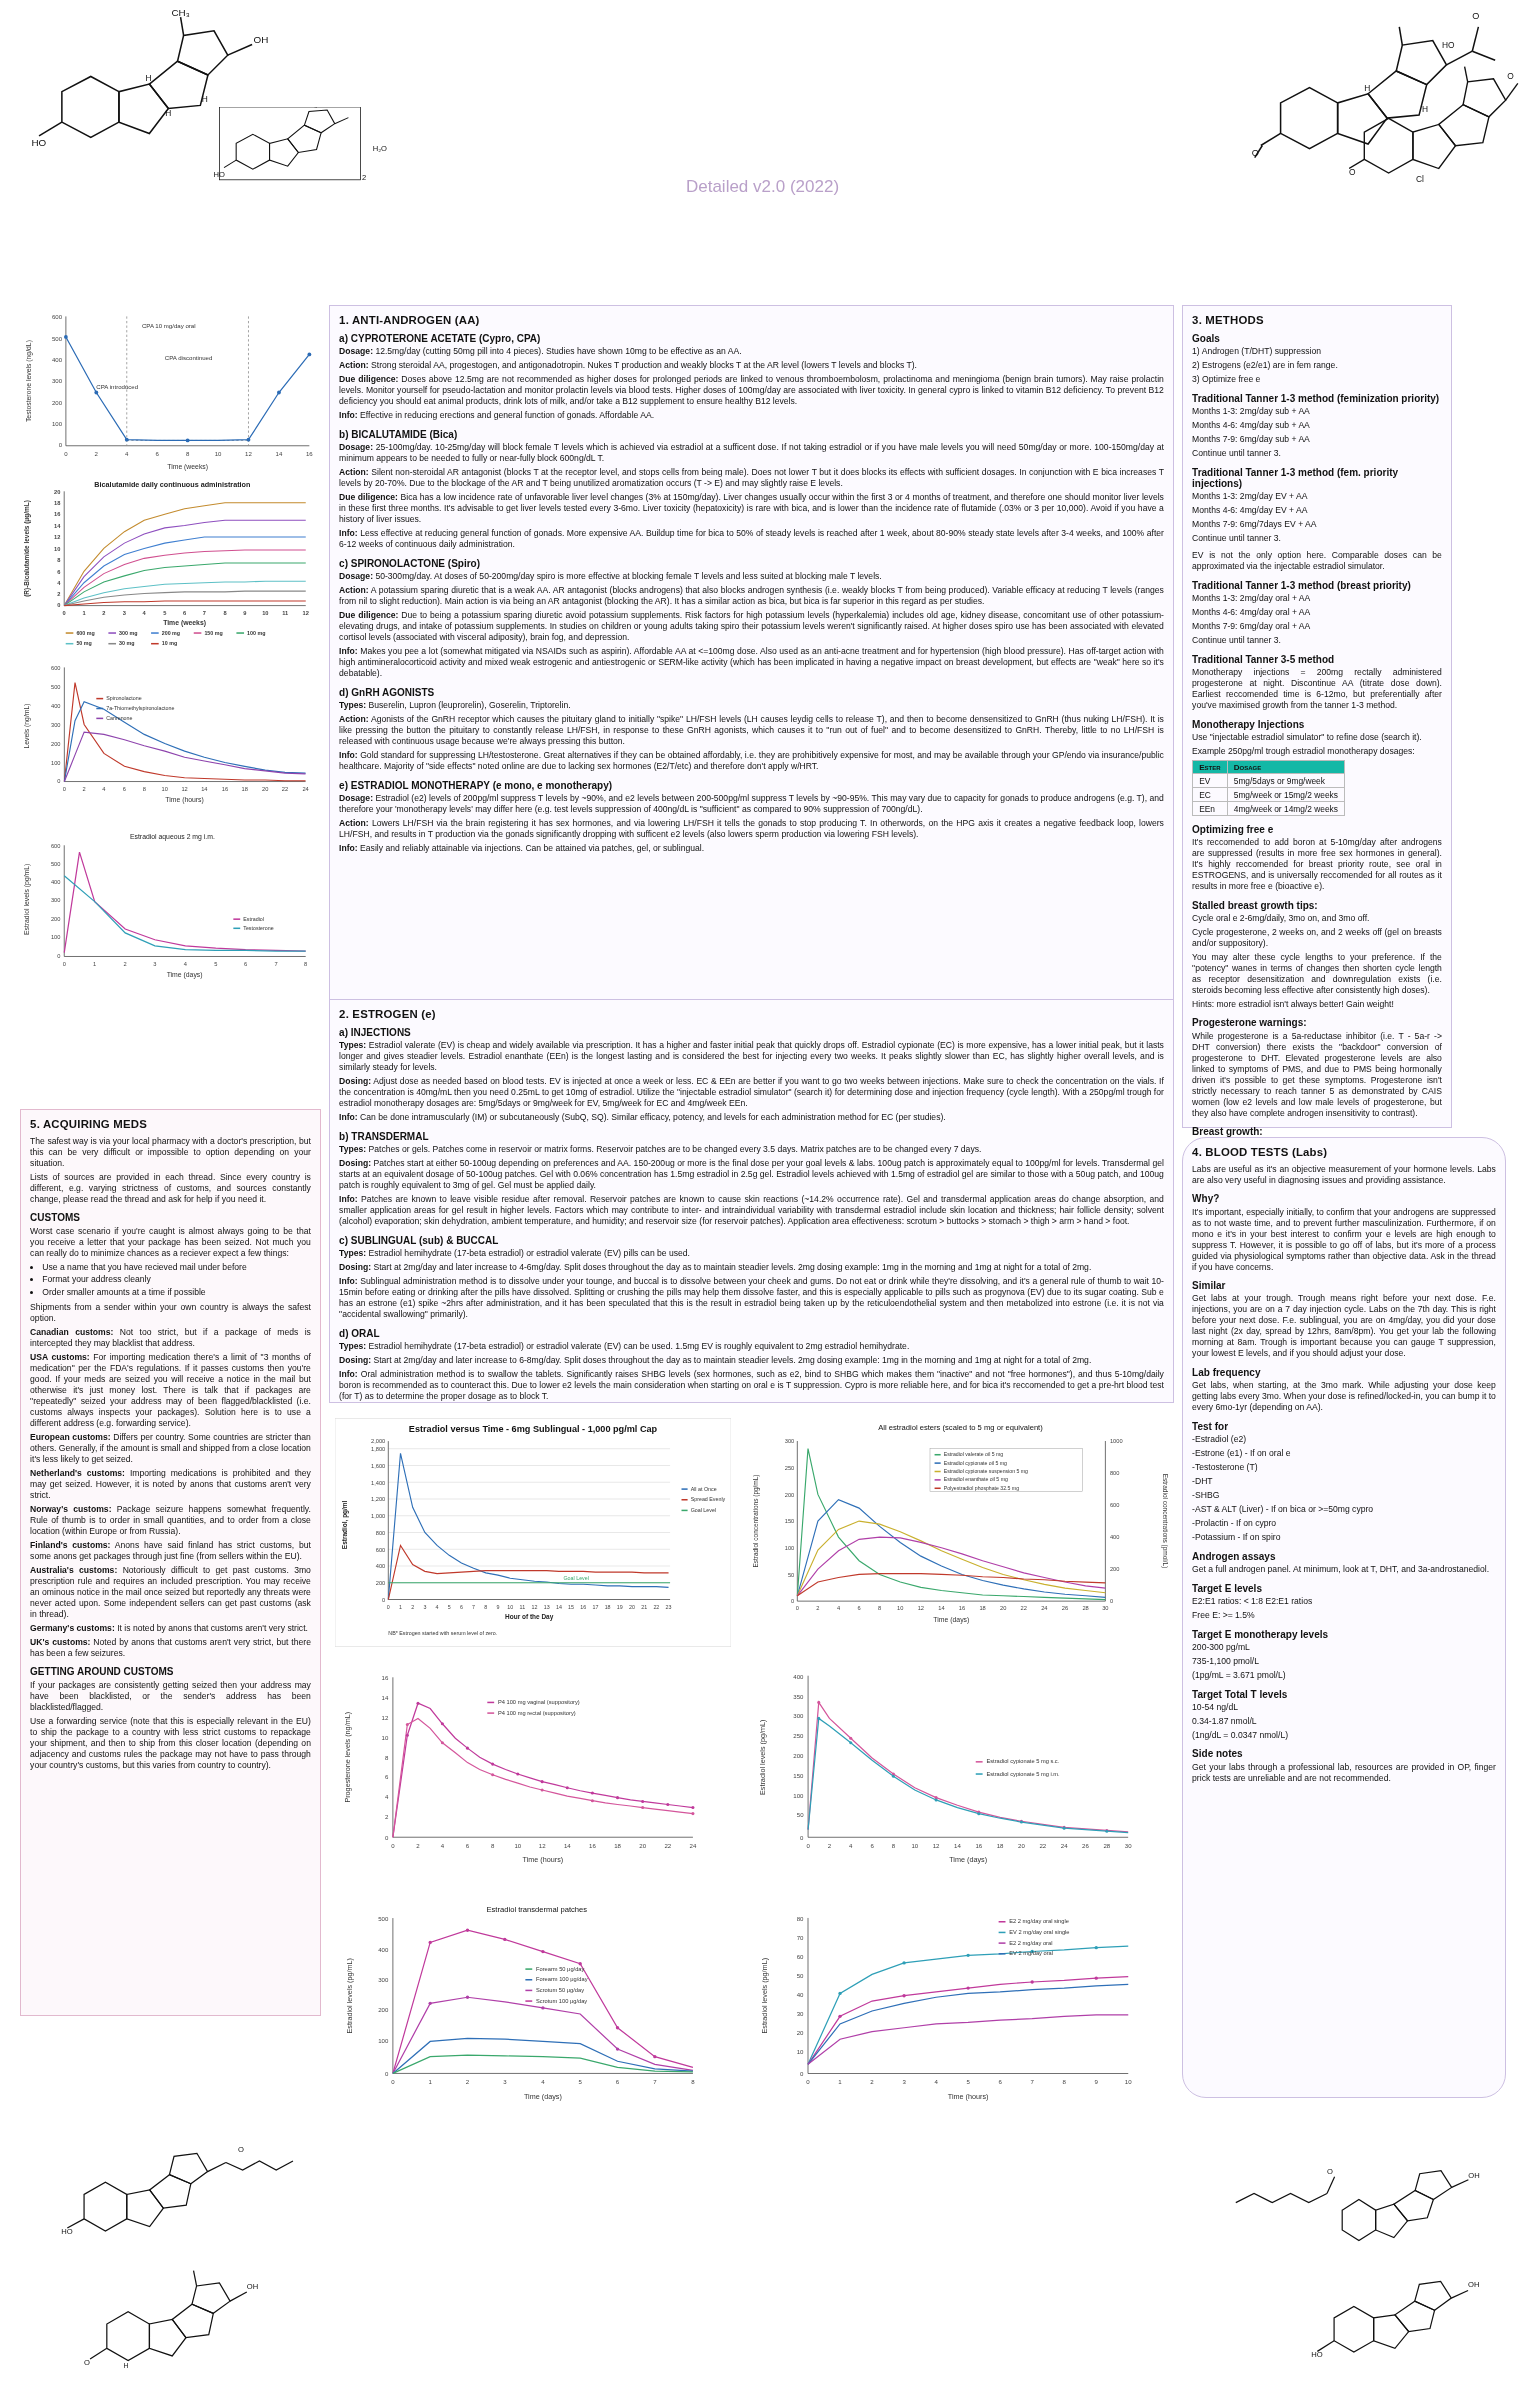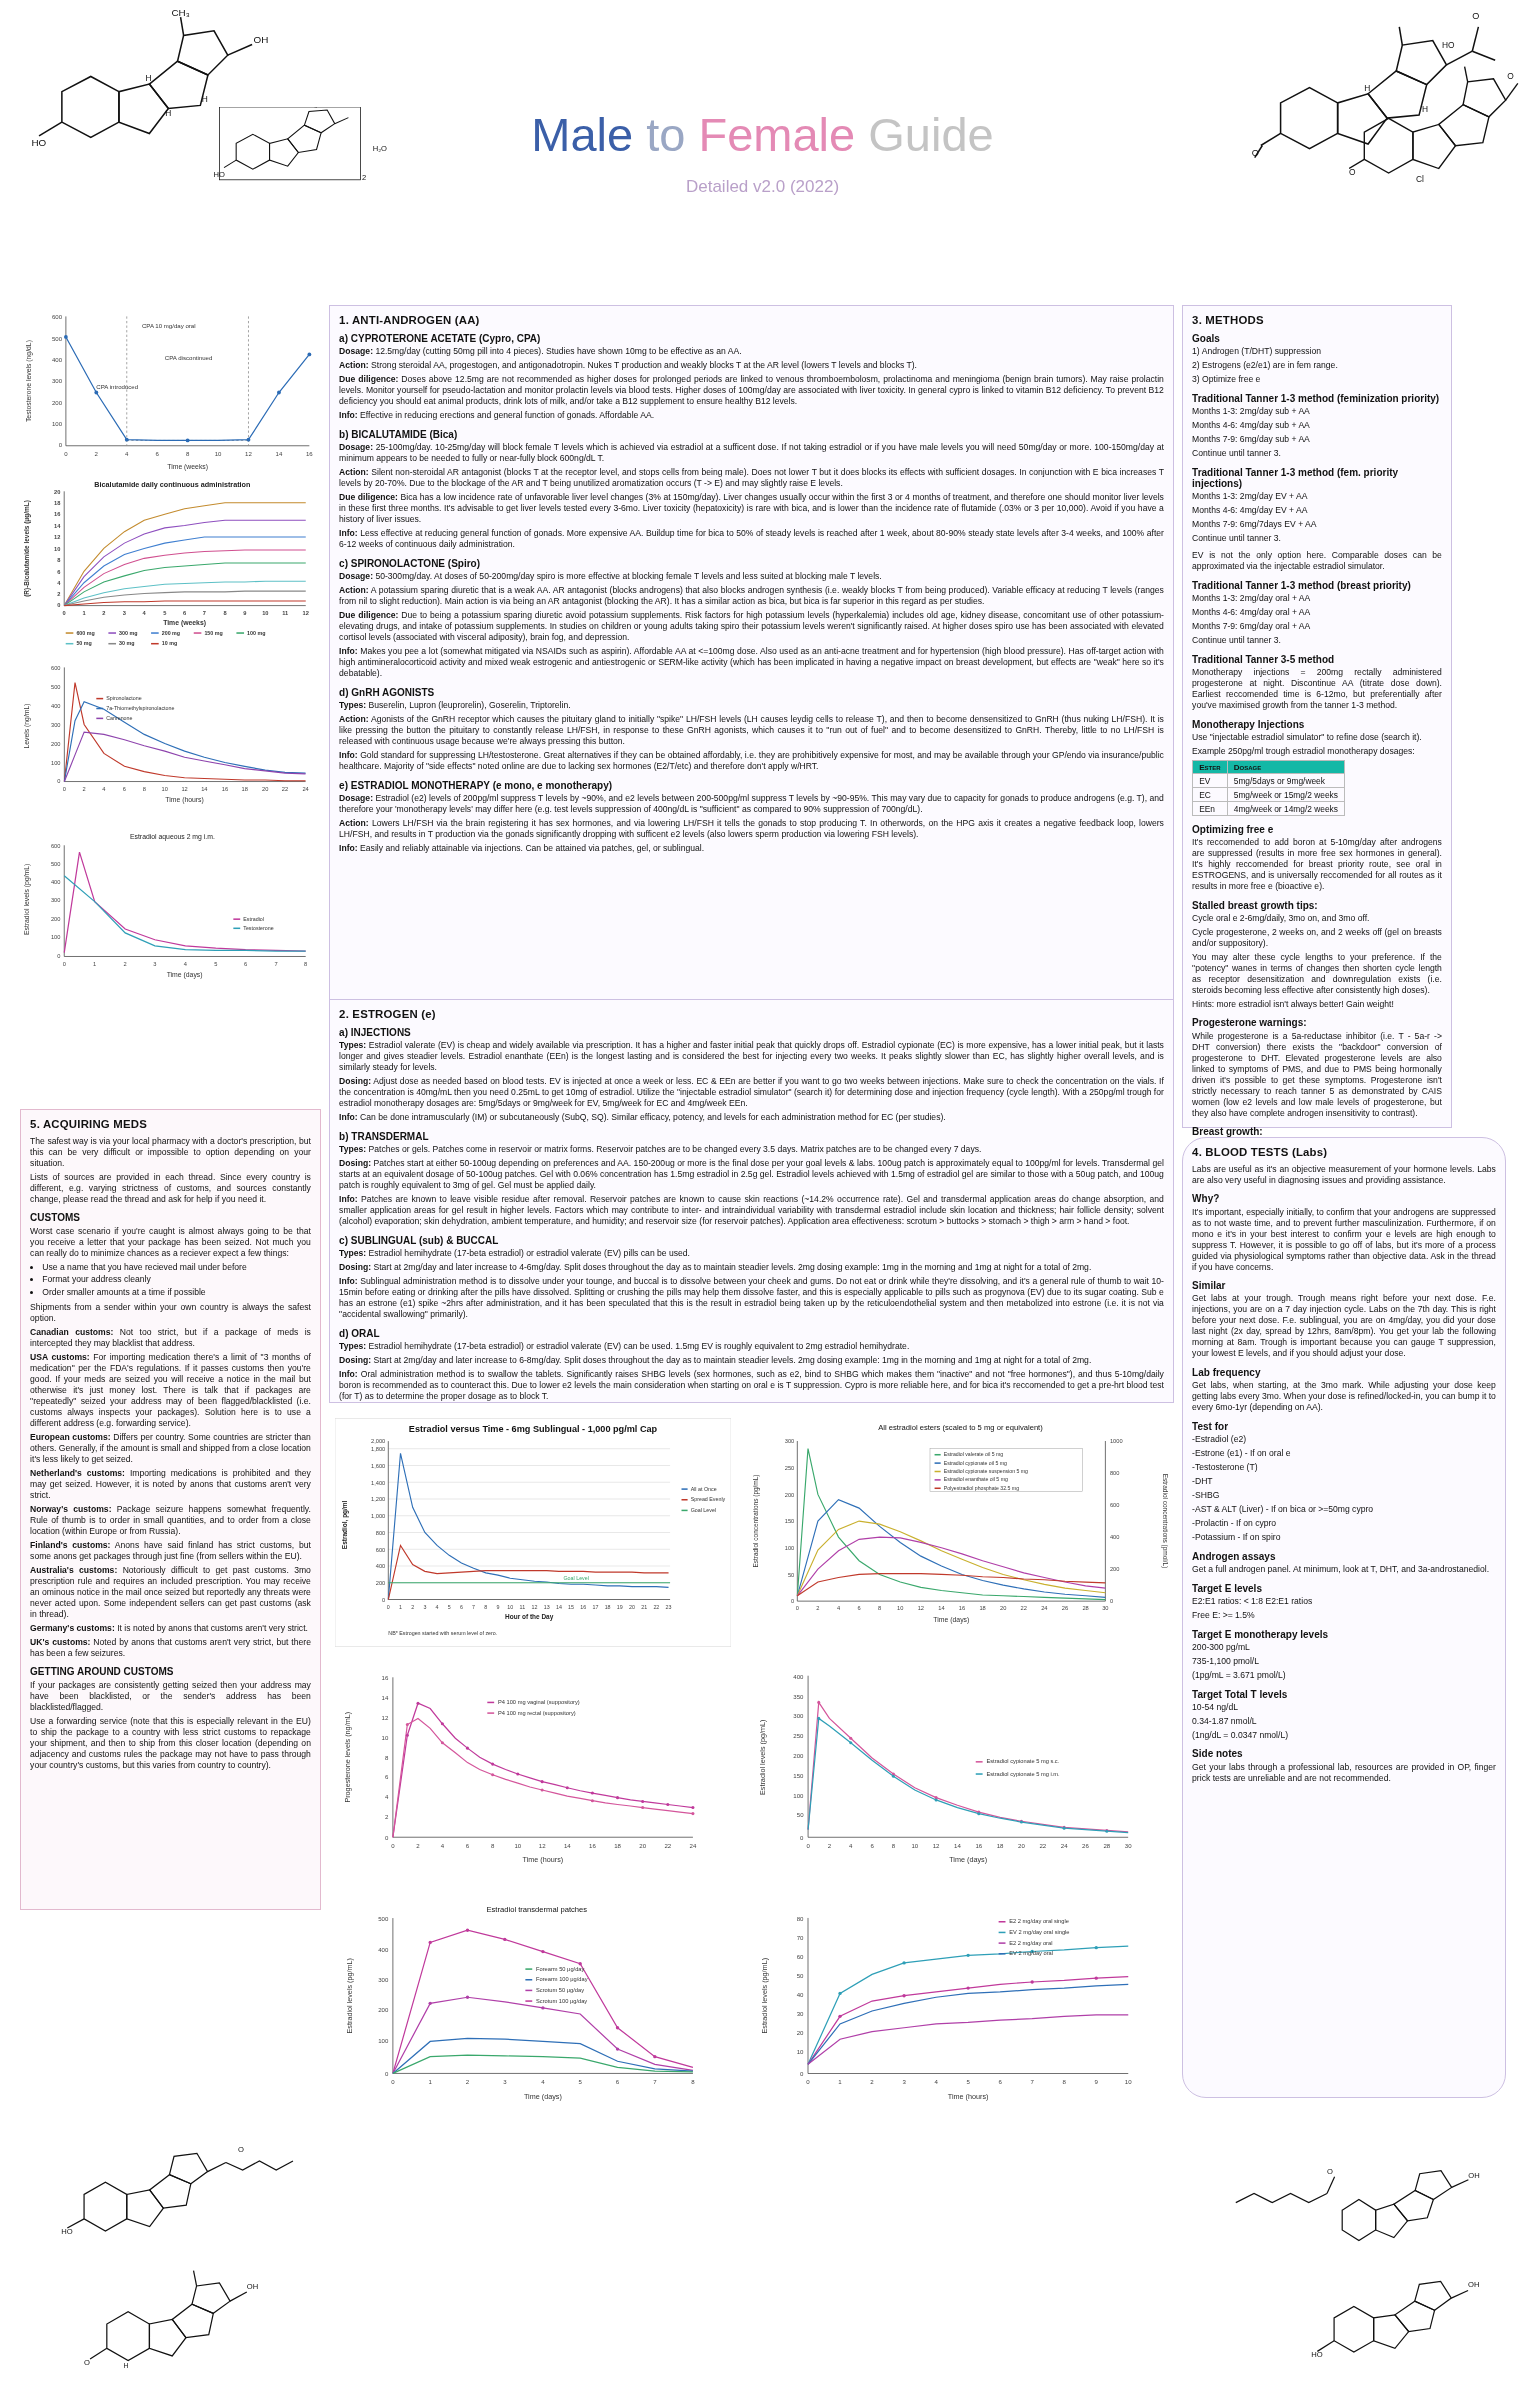--- a/index.html
+++ b/index.html
@@ -111,23 +111,20 @@
           <line x1="18" y1="22" x2="178" y2="22" stroke="none"></line>
           <rect x="8" y="0" width="186" height="96" stroke="#111" stroke-width="1" fill="none"></rect>
         </g>
         <text x="0" y="92" font-size="10" fill="#111">HO</text>
         <text x="196" y="96" font-size="10" fill="#111">2</text>
         <text x="210" y="58" font-size="10" fill="#111">H₂O</text>
         <text x="120" y="0" font-size="9" fill="#111">CH₃</text>
       </svg>
     </div>
 
-    <div class="title-sub">
-      <span class="male">Male</span><span class="to"> to </span><span class="female">Female</span><span class="guide"> Guide</span>
-    </div>
     <div class="title-ver">Detailed v2.0 (2022)</div>
 
     <div class="mol" style="left:1250px; top:3.8px;">
       <svg width="259" height="175" viewBox="0 0 340 230">
         <g stroke="#111" stroke-width="2" fill="none">
           <polygon points="40,170 40,130 78,110 115,130 115,170 78,190"></polygon>
           <polygon points="115,130 115,170 155,184 180,150 155,118"></polygon>
           <polygon points="155,118 180,150 222,146 232,106 192,88"></polygon>
           <polygon points="232,106 192,88 200,54 240,48 258,80"></polygon>
           <line x1="200" y1="54" x2="196" y2="30"></line>
@@ -367,21 +364,21 @@
       </g>
       <g font-size="7" fill="#333">
         <rect x="280" y="120" width="9" height="2" fill="#c0399b"></rect>
           <text x="293" y="123">Estradiol</text>
         <rect x="280" y="132" width="9" height="2" fill="#2e9fb7"></rect>
           <text x="293" y="135">Testosterone</text>
       </g>
     </svg>
   </div>
 
-  <div class="panel pink" style="left:20px; top:1109px; width:301px; height:801px;">
+  <div class="panel pink" style="left:20px; top:1109px; width:301px; height:907px;">
     <h2 class="sec">5. ACQUIRING MEDS</h2>
     <p class="t">The safest way is via your local pharmacy with a doctor's prescription, but this can be very difficult or impossible to option depending on your situation.</p>
     <p class="t">Lists of sources are provided in each thread. Since every country is different, e.g. varying strictness of customs, and sources constantly change, please read the thread and ask for help if you need it.</p>
     <h3 class="sub">CUSTOMS</h3>
     <p class="t">Worst case scenario if you're caught is almost always going to be that you receive a letter that your package has been seized. Not much you can really do to minimize chances as a reciever expect a few things:</p>
     <ul class="b">
       <li>Use a name that you have recieved mail under before</li>
       <li>Format your address cleanly</li>
       <li>Order smaller amounts at a time if possible</li>
     </ul>

